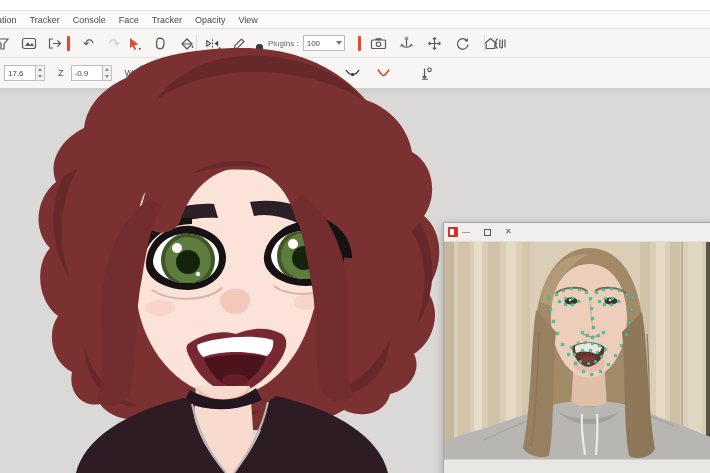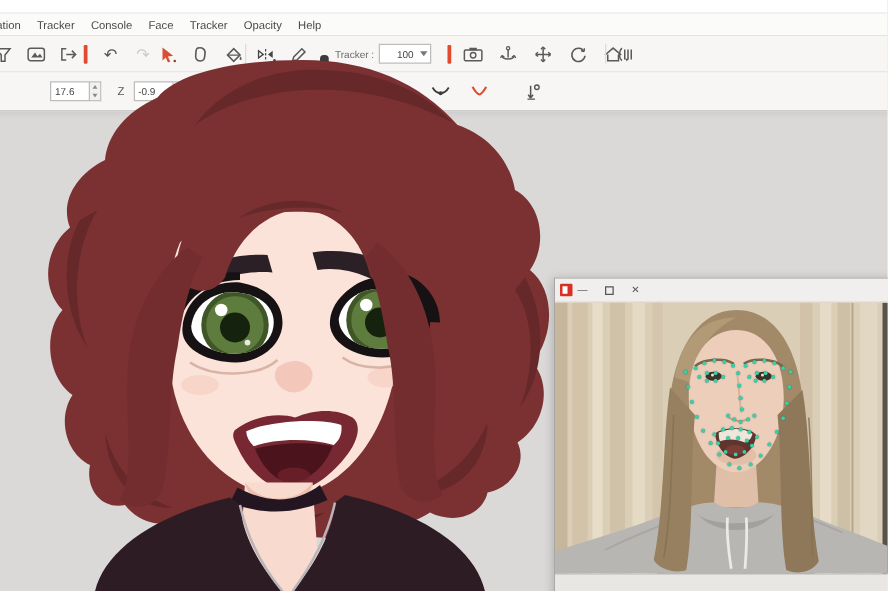--- a/index.html
+++ b/index.html
@@ -19,21 +19,21 @@
   .tb-grp{position:absolute;top:0;height:28px;display:flex;align-items:center;gap:9px;}
   .tb2-grp{position:absolute;top:0;height:30px;display:flex;align-items:center;gap:5px;}
   .icon{display:inline-flex;align-items:center;justify-content:center;width:17px;height:17px;}
   .icon svg{display:block;}
   .redbar{position:absolute;top:7px;width:3px;height:15px;background:#e2492e;border-radius:1px;}
   .vsep{position:absolute;top:6px;width:1px;height:16px;background:#dddcda;}
   .glyph{font-size:13px;line-height:1;color:#555;}
   .glyph.disabled{color:#cdccca;}
   .opacity-grp{position:absolute;left:268px;top:0;height:28px;display:flex;align-items:center;gap:4px;font-size:8px;color:#6b6b6b;}
   .field{background:#fff;border:1px solid #bdbcbb;height:14px;display:flex;align-items:center;font-size:8px;color:#444;padding:0 3px;}
-  .field.opacity{width:34px;justify-content:center;position:relative;}
+  .field.opacity{width:34px;justify-content:flex-start;position:relative;}
   .drop-caret{position:absolute;right:2px;top:5px;width:0;height:0;border-left:3px solid transparent;border-right:3px solid transparent;border-top:4px solid #777;}
   .spinner{display:inline-flex;flex-direction:column;border:1px solid #c4c3c2;border-left:none;height:16px;width:9px;box-sizing:border-box;background:#f2f1f0;}
   .spin-btn{flex:1;display:flex;align-items:center;justify-content:center;}
   .tri-up{width:0;height:0;border-left:2.5px solid transparent;border-right:2.5px solid transparent;border-bottom:3px solid #8a8a8a;}
   .tri-dn{width:0;height:0;border-left:2.5px solid transparent;border-right:2.5px solid transparent;border-top:3px solid #8a8a8a;}
   .num-field{width:32px;height:16px;box-sizing:border-box;}
   .t2-label{font-size:9px;color:#555;margin:0 2px 0 8px;}
   .hidden-tool{width:7px;height:6px;background:#3b3b3b;border-radius:3px 3px 0 0;margin-top:8px;}
   
   .canvas{position:absolute;left:0;top:89px;width:710px;height:384px;background:#dad9d7;}
@@ -61,21 +61,21 @@
 
 <div class="top-strip"></div>
 
 <div class="menubar">
   <span>ation</span>
   <span>Tracker</span>
   <span>Console</span>
   <span>Face</span>
   <span>Tracker</span>
   <span>Opacity</span>
-  <span>Help</span>
+  <span>View</span>
 </div>
 
 <div class="toolbar">
   <div class="tb-grp" style="left:-6px;">
     <span class="icon">
       <svg width="15" height="15" viewBox="0 0 15 15">
           <path d="M2,3 L13,3 L9,8 L9,13 L6,13 L6,8 Z" fill="none" stroke="#5a5a5a" stroke-width="1.2"></path>
         </svg>
     </span>
     <span class="icon">
@@ -128,21 +128,21 @@
     </span>
     <span class="icon">
       <svg width="16" height="15" viewBox="0 0 16 15">
           <path d="M3,12.8 L4,9.5 L10.5,3 L13,5.5 L6.5,12 Z" fill="none" stroke="#5a5a5a" stroke-width="1.2"></path>
           <path d="M3,12.8 L5.4,12.2" stroke="#5a5a5a" stroke-width="1.2"></path>
         </svg>
     </span>
     <span class="hidden-tool"></span>
   </div>
   <div class="opacity-grp">
-    <span>Tracker :</span>
+    <span>Plugins :</span>
     <span class="field opacity">
       <span>100</span>
       <span class="drop-caret"></span>
     </span>
   </div>
   <div class="redbar" style="left:358px;"></div>
   <div class="tb-grp" style="left:370px;gap:11px;">
     <span class="icon">
       <svg width="17" height="15" viewBox="0 0 17 15">
           <rect x="1.5" y="4" width="14" height="8.5" rx="1" fill="none" stroke="#5a5a5a" stroke-width="1.2"></rect>
@@ -183,21 +183,21 @@
     <span class="icon">
       <svg width="15" height="15" viewBox="0 0 15 15">
           <path d="M4.5,2.5 C1.8,5 1.8,10 4.5,12.5" fill="none" stroke="#5a5a5a" stroke-width="1.2"></path>
           <path d="M6.8,3.5 V11.5 M9.4,3.5 V11.5 M12,3.5 V11.5" stroke="#5a5a5a" stroke-width="1.2"></path>
         </svg>
     </span>
   </div>
 </div>
 
 <div class="toolbar2">
-  <div class="tb2-grp" style="left:4px;margin-left:36px;">
+  <div class="tb2-grp" style="left:4px;">
     <span class="field num-field">
         <span>17.6</span>
       </span>
     <span class="spinner" style="margin-left:-5px;">
       <span class="spin-btn">
           <span class="tri-up"></span>
         </span>
       <span class="spin-btn">
           <span class="tri-dn"></span>
         </span>

